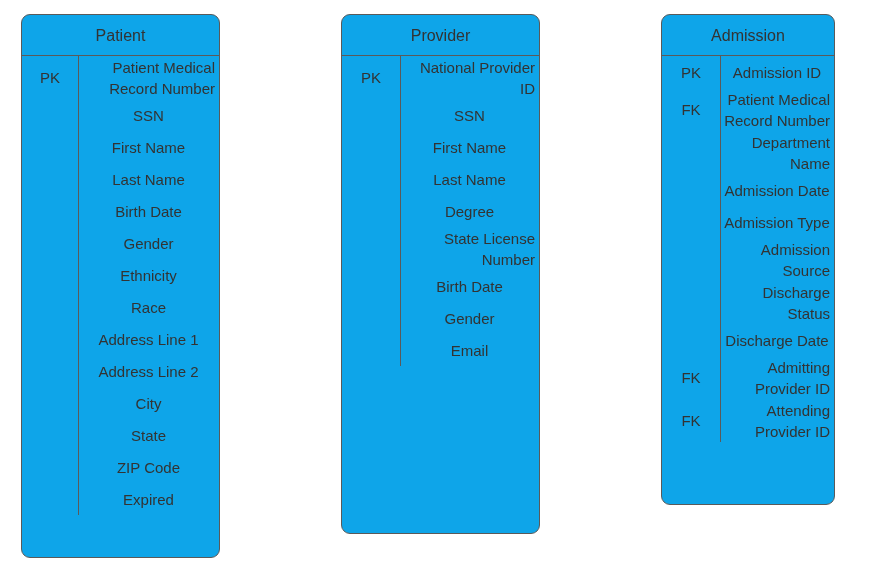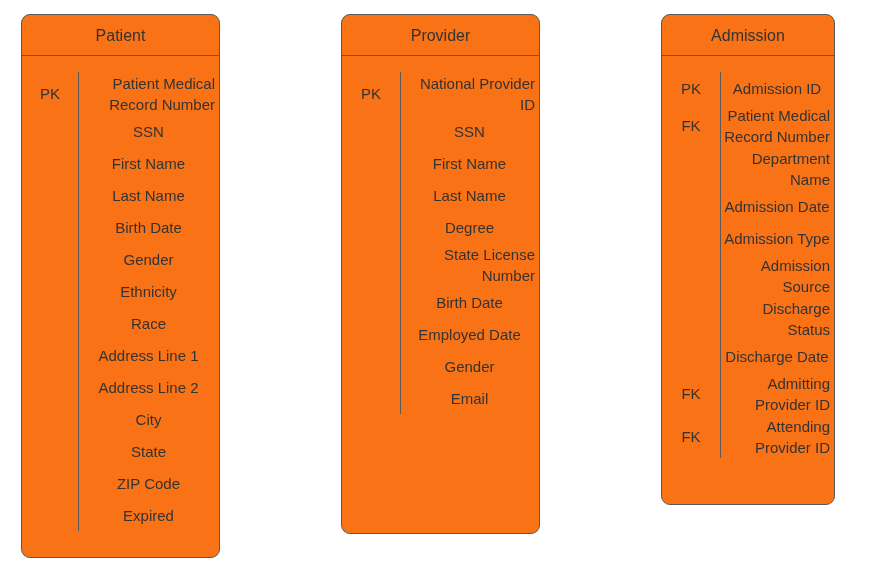--- a/index.html
+++ b/index.html
@@ -18,37 +18,36 @@
   #diagram {
     position: relative;
     width: 878px;
     height: 570px;
   }
   .entity {
     position: absolute;
     box-sizing: border-box;
     border: 1.4px solid #5a5a5a;
     border-radius: 9px;
-    background: #f97316;
+    background: #0ea5e9;
   }
   .entity-header {
     box-sizing: border-box;
     height: 41px;
     line-height: 41px;
     text-align: center;
     font-size: 16px;
     color: #333333;
     border-bottom: 1.4px solid #5a5a5a;
     white-space: nowrap;
     overflow: hidden;
   }
   .entity-body {
     position: relative;
     box-sizing: border-box;
-    margin-top: 16px;
   }
   .key-col-rule {
     position: absolute;
     top: 0;
     bottom: 0;
     width: 0;
     border-left: 1.4px solid #5a5a5a;
   }
   .attr-row {
     display: flex;
@@ -204,24 +203,20 @@
       <div class="attr-row row-2lines">
         <div class="attr-key"></div>
         <div class="attr-name">State License Number</div>
       </div>
       <div class="attr-row row-1line">
         <div class="attr-key"></div>
         <div class="attr-name">Birth Date</div>
       </div>
       <div class="attr-row row-1line">
         <div class="attr-key"></div>
-        <div class="attr-name">Employed Date</div>
-      </div>
-      <div class="attr-row row-1line">
-        <div class="attr-key"></div>
         <div class="attr-name">Gender</div>
       </div>
       <div class="attr-row row-1line">
         <div class="attr-key"></div>
         <div class="attr-name">Email</div>
       </div>
     </div>
   </div>
 
   <div class="entity" id="entity-admission">

